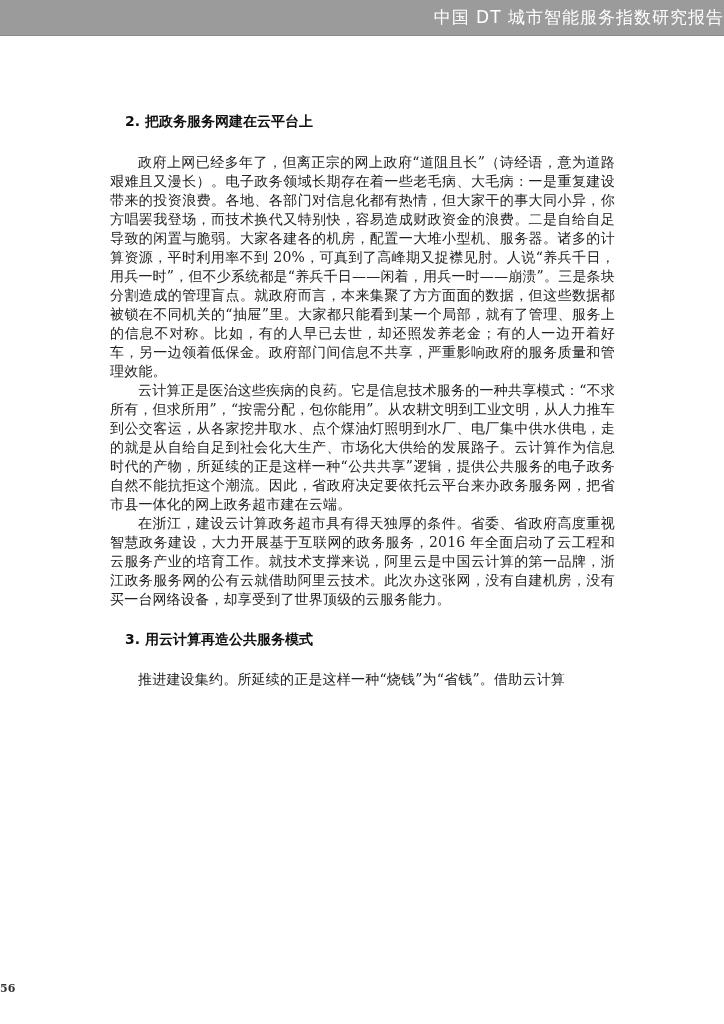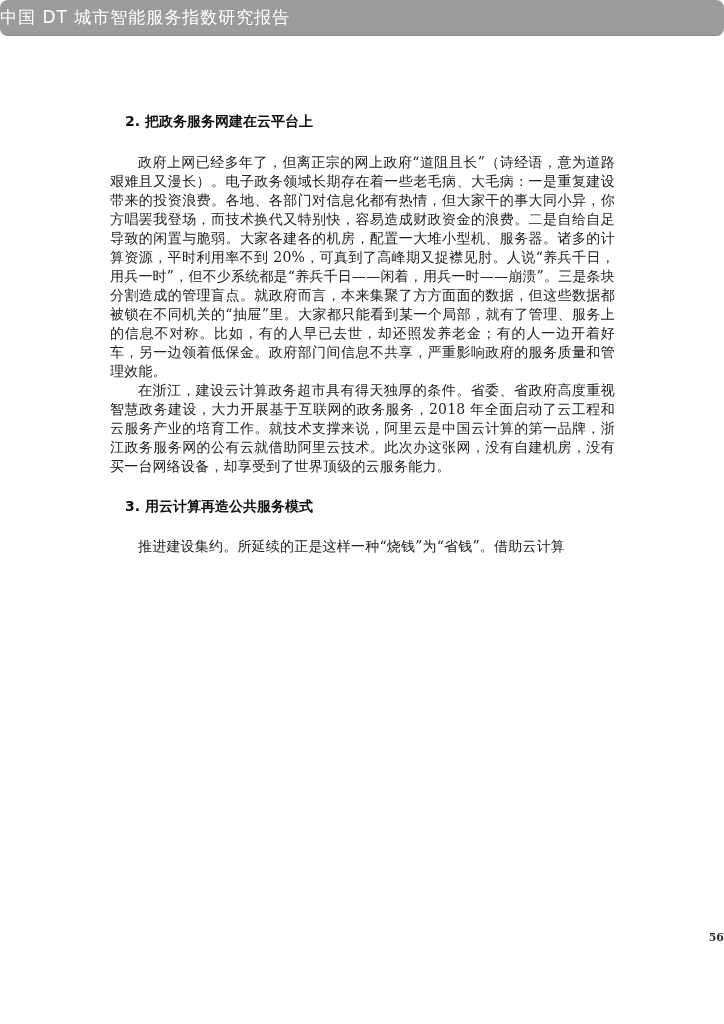--- a/index.html
+++ b/index.html
@@ -5,53 +5,54 @@
     html, body { margin: 0; padding: 0; }
     body {
       width: 724px; height: 1024px; background: #ffffff;
       position: relative; overflow: hidden;
       font-family: "DejaVu Serif", "Liberation Serif", serif;
       color: #1a1a1a;
     }
     .header {
       position: absolute; left: 0; top: 0; width: 724px; height: 35px;
       background: #9b9b9b; border-bottom: 1px solid #8a8a8a;
-      display: flex; align-items: center; justify-content: flex-start; border-radius: 8px;
+      display: flex; align-items: center; justify-content: flex-end;
     }
     .header-title {
       color: #ffffff; font-family: "DejaVu Sans", "Liberation Sans", sans-serif;
       font-size: 17px; letter-spacing: 1px; font-weight: normal;
     }
     .content {
       position: absolute; left: 110px; top: 91px; width: 505px;
     }
     .heading {
       font-family: "DejaVu Sans", "Liberation Sans", sans-serif;
       font-weight: bold; font-size: 14px; line-height: 31.5px; margin: 15px;
       color: #111;
     }
     .para {
       font-size: 14px; line-height: 19px; margin: 0;
       text-indent: 2em; text-align: justify; color: #222;
       letter-spacing: 0.2px;
     }
     .page-number {
-      position: absolute; left: 0; width: 724px; top: 931px;
-      text-align: right; font-size: 11px; font-weight: bold;
+      position: absolute; left: 0; width: 724px; top: 982px;
+      text-align: left; font-size: 11px; font-weight: bold;
       font-family: "DejaVu Serif", "Liberation Serif", serif; color: #333;
     }
   </style>
 </head>
 <body>
 
 <div class="header">
   <span class="header-title">中国 DT 城市智能服务指数研究报告</span>
 </div>
 
 <div class="content">
   <h2 class="heading">2. 把政务服务网建在云平台上</h2>
   <p class="para">政府上网已经多年了，但离正宗的网上政府“道阻且长”（诗经语，意为道路艰难且又漫长）。电子政务领域长期存在着一些老毛病、大毛病：一是重复建设带来的投资浪费。各地、各部门对信息化都有热情，但大家干的事大同小异，你方唱罢我登场，而技术换代又特别快，容易造成财政资金的浪费。二是自给自足导致的闲置与脆弱。大家各建各的机房，配置一大堆小型机、服务器。诸多的计算资源，平时利用率不到 20%，可真到了高峰期又捉襟见肘。人说“养兵千日，用兵一时”，但不少系统都是“养兵千日——闲着，用兵一时——崩溃”。三是条块分割造成的管理盲点。就政府而言，本来集聚了方方面面的数据，但这些数据都被锁在不同机关的“抽屉”里。大家都只能看到某一个局部，就有了管理、服务上的信息不对称。比如，有的人早已去世，却还照发养老金；有的人一边开着好车，另一边领着低保金。政府部门间信息不共享，严重影响政府的服务质量和管理效能。</p>
-  <p class="para">在浙江，建设云计算政务超市具有得天独厚的条件。省委、省政府高度重视智慧政务建设，大力开展基于互联网的政务服务，2018 年全面启动了云工程和云服务产业的培育工作。就技术支撑来说，阿里云是中国云计算的第一品牌，浙江政务服务网的公有云就借助阿里云技术。此次办这张网，没有自建机房，没有买一台网络设备，却享受到了世界顶级的云服务能力。</p>
+  <p class="para">云计算正是医治这些疾病的良药。它是信息技术服务的一种共享模式：“不求所有，但求所用”，“按需分配，包你能用”。从农耕文明到工业文明，从人力推车到公交客运，从各家挖井取水、点个煤油灯照明到水厂、电厂集中供水供电，走的就是从自给自足到社会化大生产、市场化大供给的发展路子。云计算作为信息时代的产物，所延续的正是这样一种“公共共享”逻辑，提供公共服务的电子政务自然不能抗拒这个潮流。因此，省政府决定要依托云平台来办政务服务网，把省市县一体化的网上政务超市建在云端。</p>
+  <p class="para">在浙江，建设云计算政务超市具有得天独厚的条件。省委、省政府高度重视智慧政务建设，大力开展基于互联网的政务服务，2016 年全面启动了云工程和云服务产业的培育工作。就技术支撑来说，阿里云是中国云计算的第一品牌，浙江政务服务网的公有云就借助阿里云技术。此次办这张网，没有自建机房，没有买一台网络设备，却享受到了世界顶级的云服务能力。</p>
   <h2 class="heading">3. 用云计算再造公共服务模式</h2>
   <p class="para">推进建设集约。所延续的正是这样一种“烧钱”为“省钱”。借助云计算</p>
 </div>
 
 <div class="page-number">56</div>
 
 </body></html>

